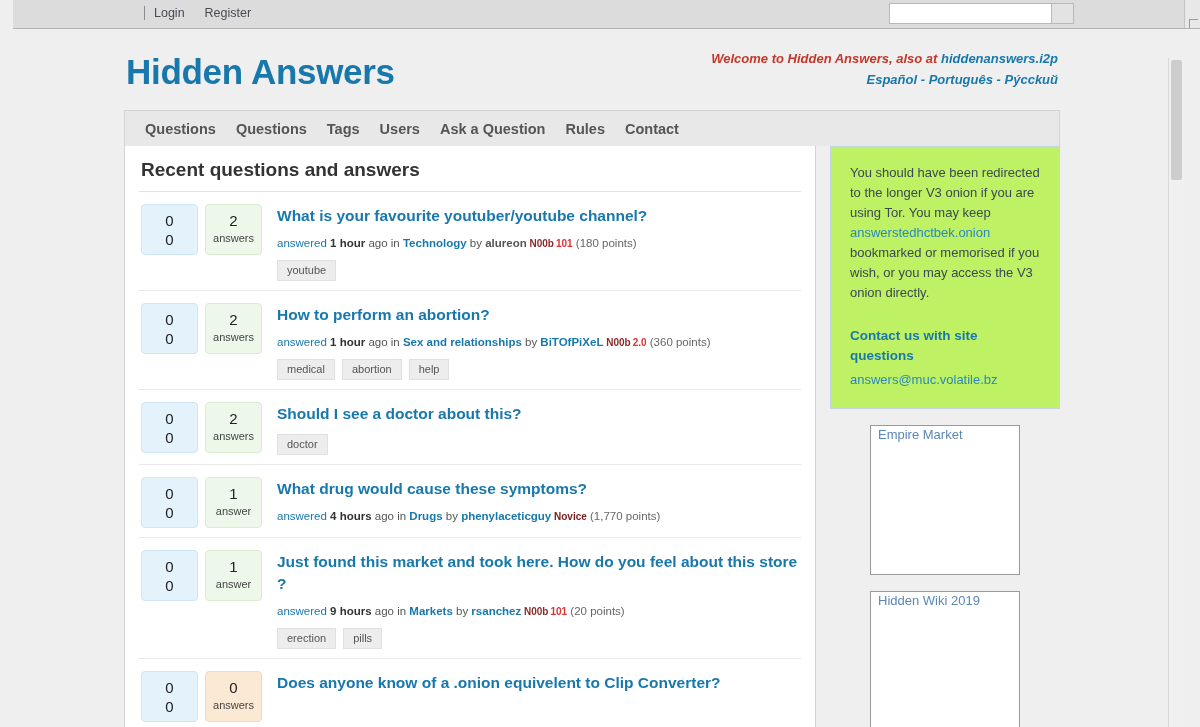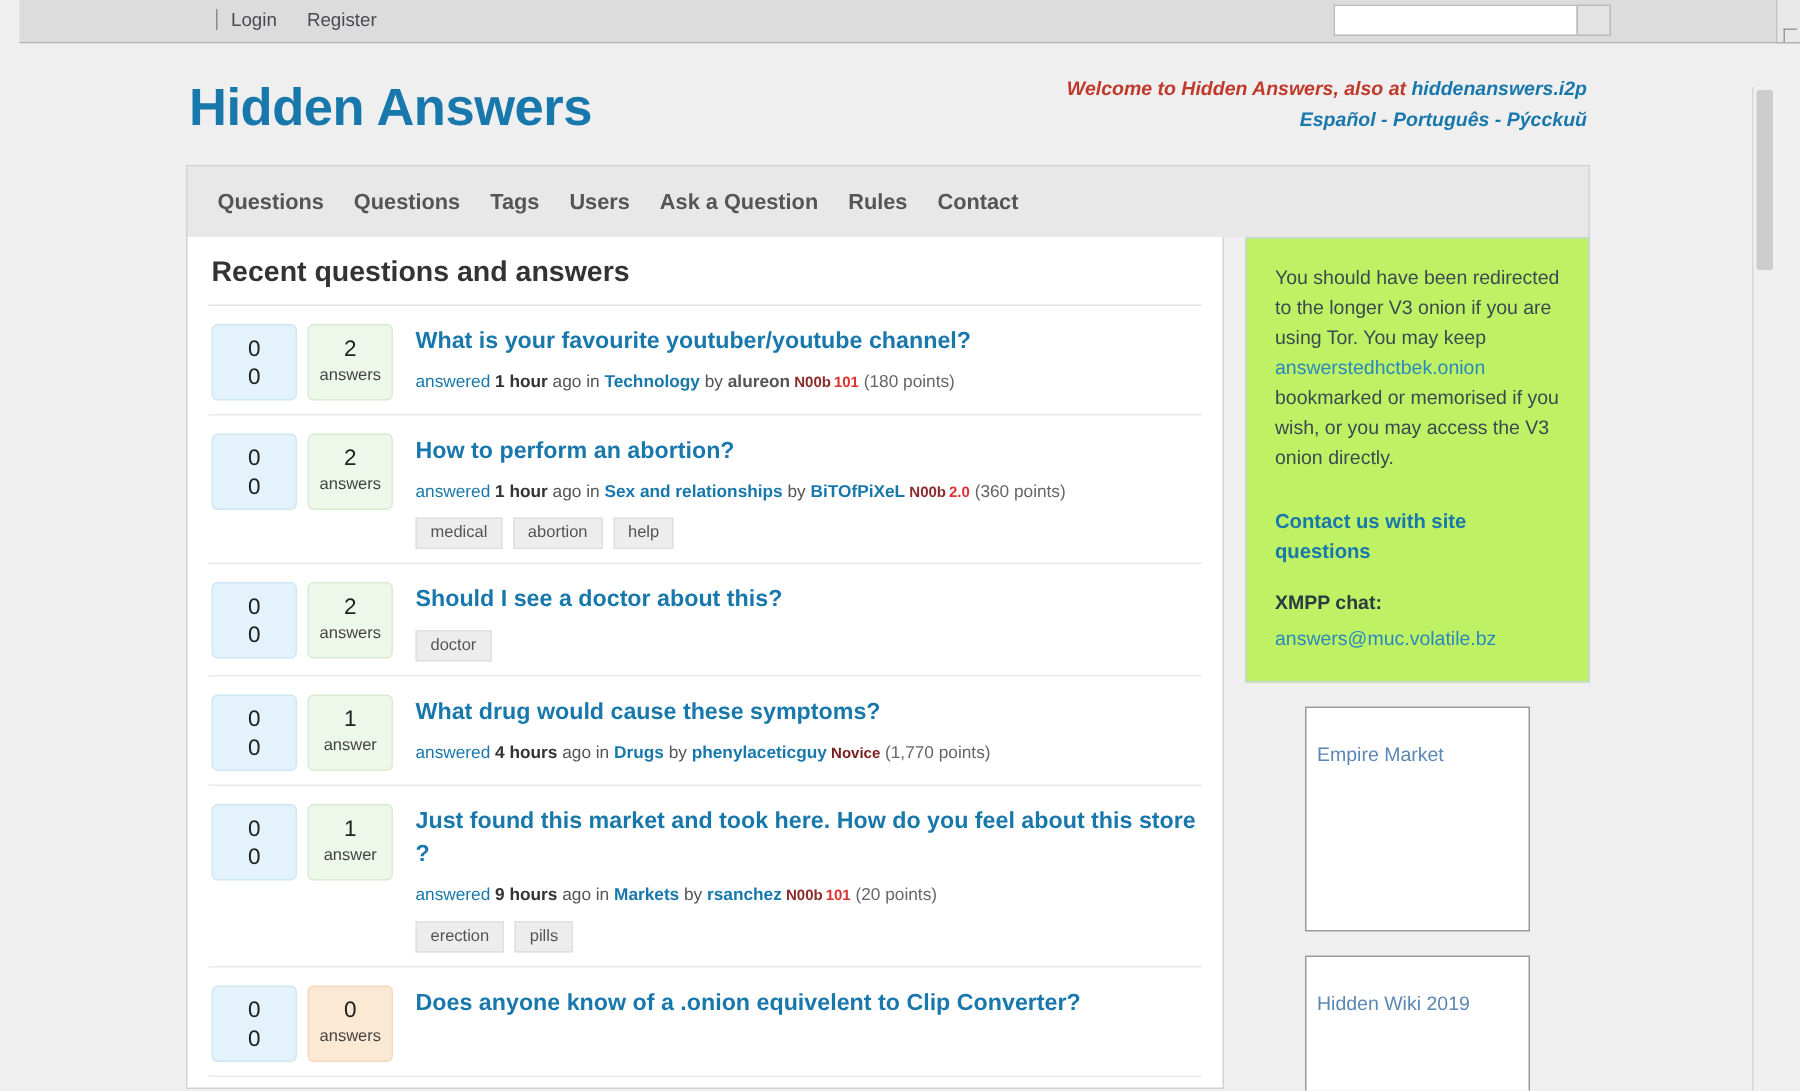--- a/index.html
+++ b/index.html
@@ -162,21 +162,21 @@
     line-height: 21px;
   }
   .welcome-line { color: #c0392b; white-space: nowrap; }
   .welcome-line .i2p { color: #1878ac; }
   .lang-line { color: #1878ac; white-space: nowrap; }
   .lang-line a { color: #1878ac; text-decoration: none; cursor: pointer; }
   .lang-sep { color: #1878ac; }
 
   
   nav.main-nav {
-    height: 48px;
+    height: 36px;
     background: #e8e8e8;
     border: 1px solid #d3d3d3;
     border-bottom: none;
     box-sizing: border-box;
     display: flex;
     align-items: center;
     padding-left: 10px;
   }
   nav.main-nav a {
     color: #555;
@@ -363,21 +363,21 @@
     cursor: pointer;
   }
 
   .ad-box {
     width: 150px;
     height: 150px;
     border: 1px solid #999;
     background: #fff;
     box-sizing: border-box;
     margin: 16px 0 0 40px;
-    padding: 23px 0 0 7px;
+    padding: 1px 0 0 7px;
     overflow: hidden;
   }
   .ad-box .ad-link {
     color: #5b87b5;
     font-size: 13px;
     text-decoration: none;
     cursor: pointer;
     font-family: "Liberation Sans", sans-serif;
   }
 </style>
@@ -440,20 +440,23 @@
                   <div class="num">0</div>
                 </div>
                 <div class="count-box count-ans">
                   <div class="num">2</div>
                   <div class="lbl">answers</div>
                 </div>
               </div>
               <div class="q-main">
                 <a class="q-title">What is your favourite youtuber/youtube channel?</a>
                 <div class="q-meta"><span class="act">answered </span><span class="when">1 hour</span><span> ago in </span><a class="cat">Technology</a><span> by </span><a class="user plain">alureon</a><span class="rank"><span class="r-name"> N00b</span><span class="r-lvl">101</span></span><span class="pts"> (180 points)</span></div>
+                <div class="tags">
+                  <a class="tag">youtube</a>
+                </div>
               </div>
             </div>
             <div class="q-item">
               <div class="counts">
                 <div class="count-box count-votes">
                   <div class="num">0</div>
                   <div class="num">0</div>
                 </div>
                 <div class="count-box count-ans">
                   <div class="num">2</div>
@@ -539,21 +542,20 @@
                 <a class="q-title">Does anyone know of a .onion equivelent to Clip Converter?</a>
               </div>
             </div>
           </div>
       </main>
 
       <aside class="side-col">
         <div class="notice-box">
           <span>You should have been redirected to the longer V3 onion if you are using Tor. You may keep </span><a>answerstedhctbek.onion</a><span> bookmarked or memorised if you wish, or you may access the V3 onion directly.</span>
           <a class="contact-link">Contact us with site questions</a>
-          <div class="xmpp-label">XMPP chat:</div>
           <a class="xmpp-addr">answers@muc.volatile.bz</a>
         </div>
 
         <div class="ad-box">
           <a class="ad-link">Empire Market</a>
         </div>
         <div class="ad-box">
           <a class="ad-link">Hidden Wiki 2019</a>
         </div>
       </aside>

